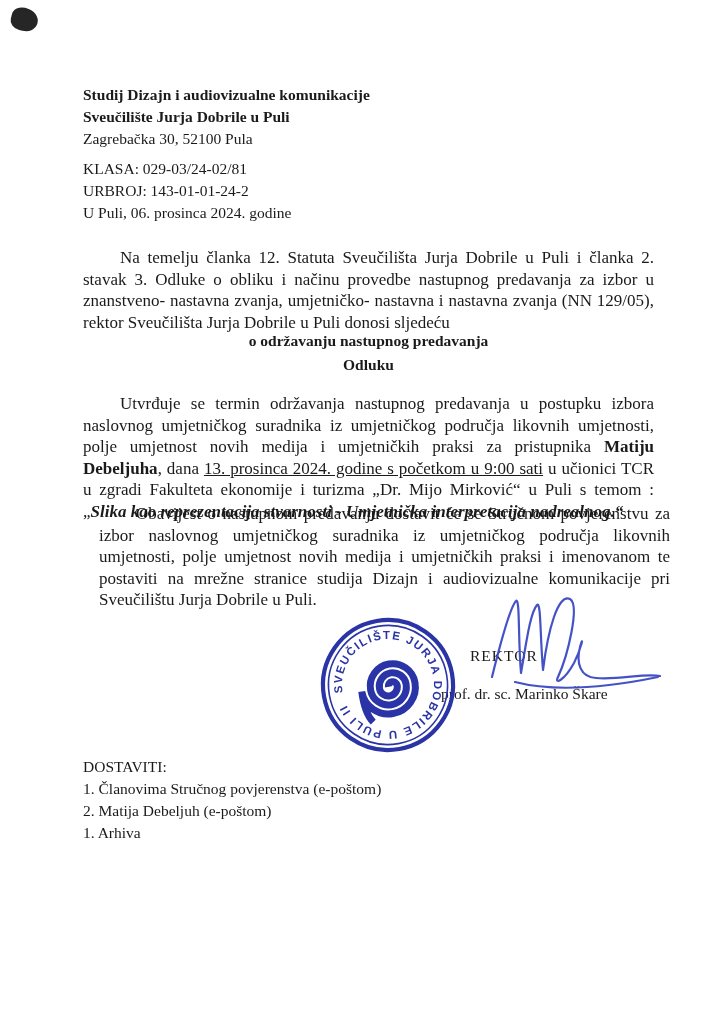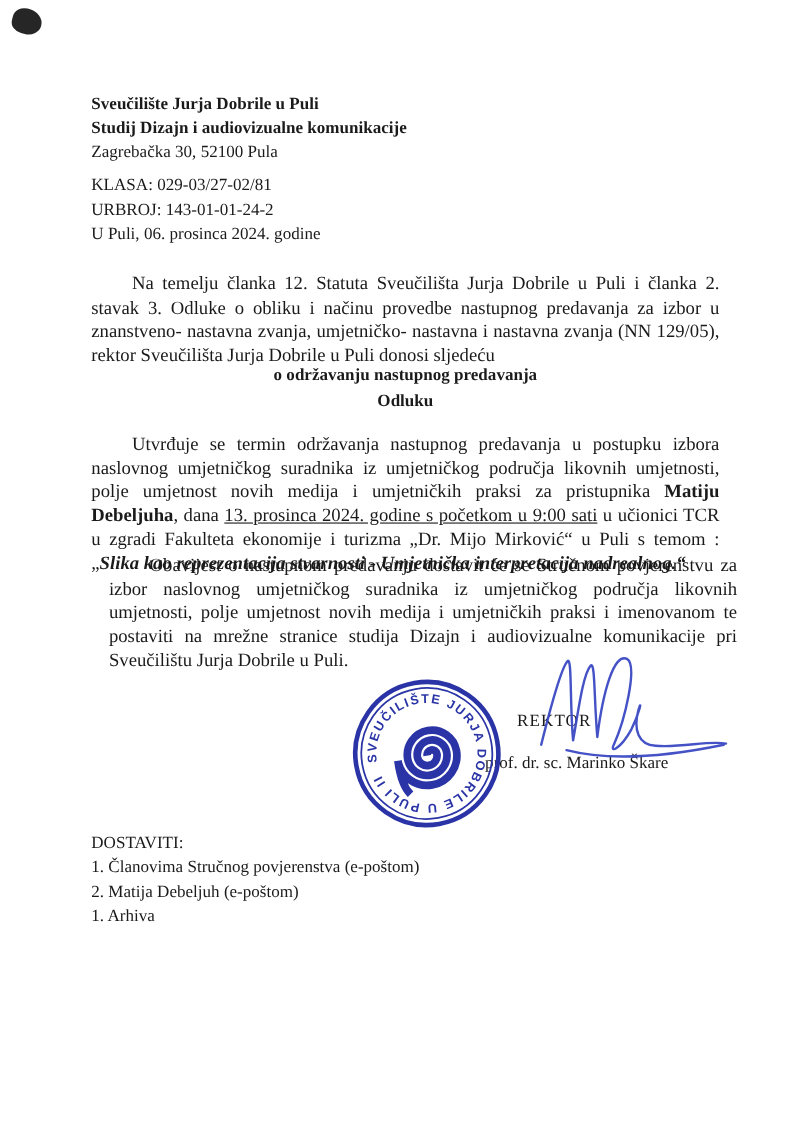--- a/index.html
+++ b/index.html
@@ -43,27 +43,27 @@
   .dist .line { line-height: 22px; }
 </style>
 </head>
 <body>
 
 <div class="abs" style="left:0; top:0; width:722px; height:1024px;">
 
   <div class="abs artifact" style="left:11px; top:8px;"></div>
 
   <div class="abs" style="left:83px; top:84px;">
+    <div class="line bold">Studij Dizajn i audiovizualne komunikacije</div>
     <div class="line bold">Sveučilište Jurja Dobrile u Puli</div>
-    <div class="line bold">Studij Dizajn i audiovizualne komunikacije</div>
     <div class="line">Zagrebačka 30, 52100 Pula</div>
   </div>
 
   <div class="abs" style="left:83px; top:158px;">
-    <div class="line">KLASA: 029-03/27-02/81</div>
+    <div class="line">KLASA: 029-03/24-02/81</div>
     <div class="line">URBROJ: 143-01-01-24-2</div>
     <div class="line">U Puli, 06. prosinca 2024. godine</div>
   </div>
 
   <div class="abs para" style="left:83px; top:247px;">Na temelju članka 12. Statuta Sveučilišta Jurja Dobrile u Puli i članka 2. stavak 3. Odluke o obliku i načinu provedbe nastupnog predavanja za izbor u znanstveno- nastavna zvanja, umjetničko- nastavna i nastavna zvanja (NN 129/05), rektor Sveučilišta Jurja Dobrile u Puli donosi sljedeću</div>
 
   <div class="abs title-block" style="left:83px; top:329px;">
     <div>o održavanju nastupnog predavanja</div>
     <div>Odluku</div>
   </div>

